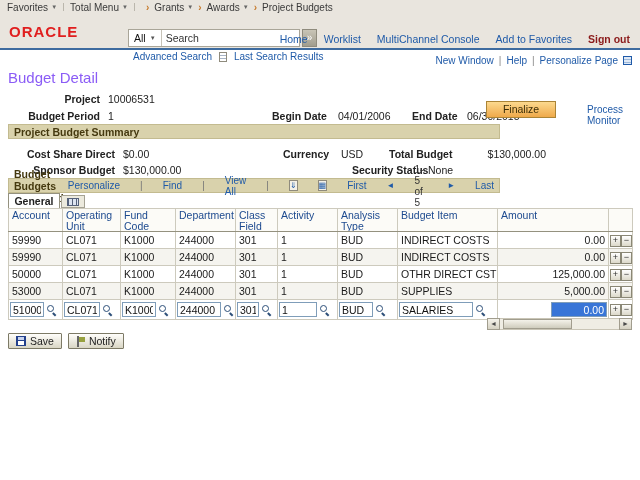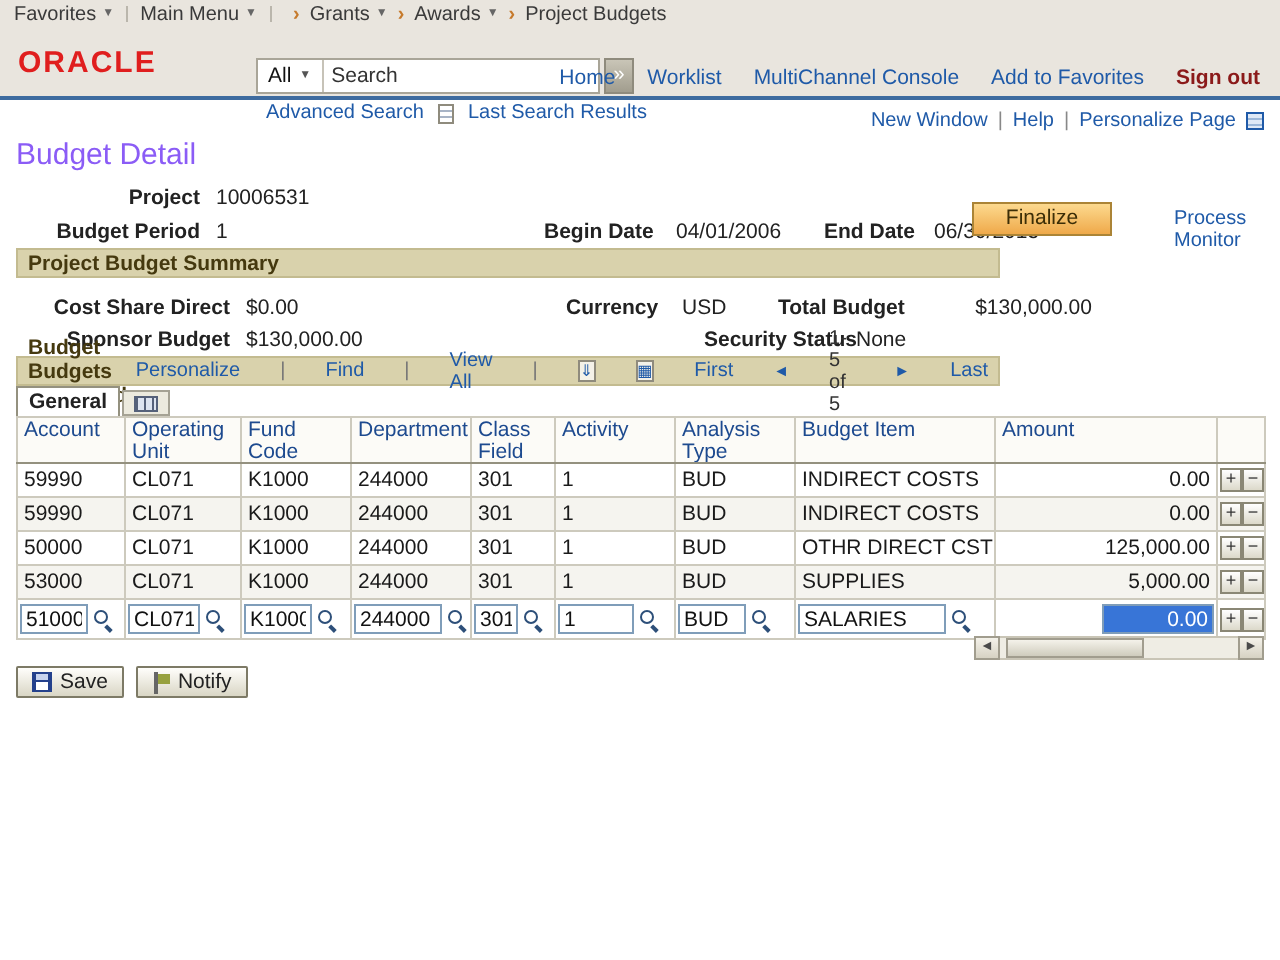--- a/index.html
+++ b/index.html
@@ -121,21 +121,21 @@
 
 <div class="screen">
 
   <div class="crumb-bar">
     <span class="crumb-item">
         <span>Favorites</span>
         <span class="caret">▼</span>
       </span>
     <span class="crumb-div"></span>
     <span class="crumb-item">
-        <span>Main Menu</span>
+        <span>Total Menu</span>
         <span class="caret">▼</span>
       </span>
     <span class="crumb-div"></span>
     <span class="crumb-sep">›</span>
     <span class="crumb-item">
         <span>Grants</span>
         <span class="caret">▼</span>
       </span>
     <span class="crumb-sep">›</span>
     <span class="crumb-item">

